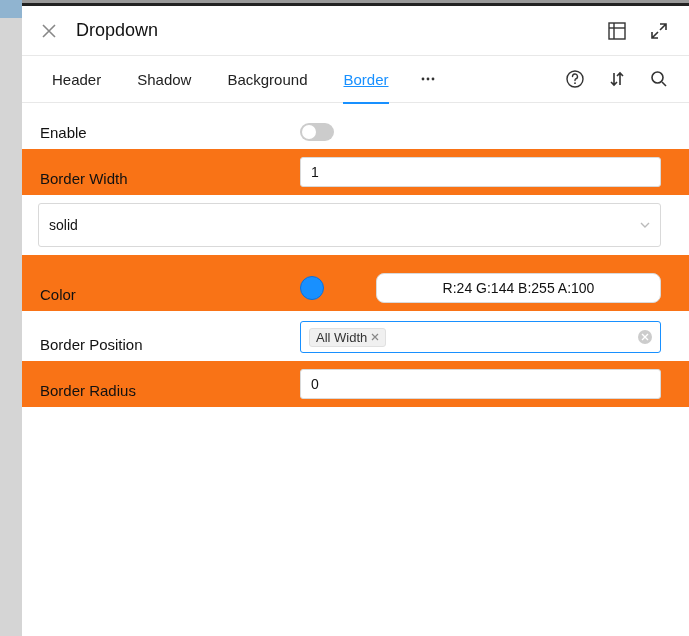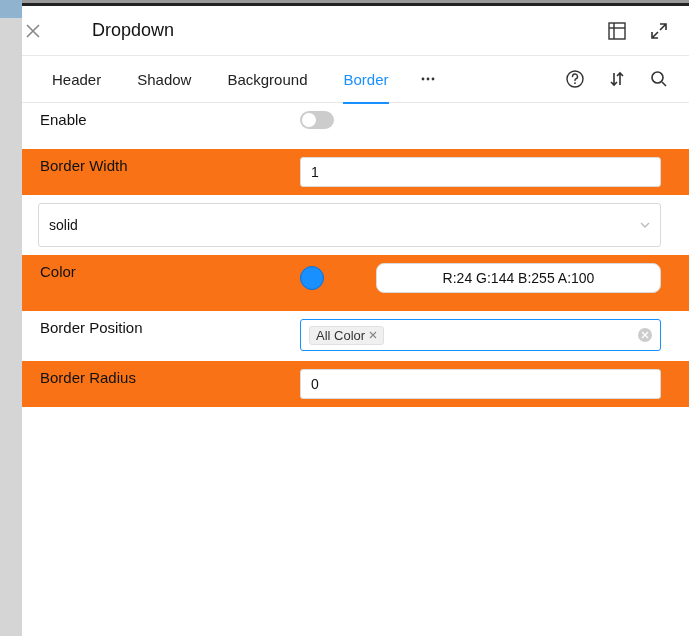--- a/index.html
+++ b/index.html
@@ -1,33 +1,33 @@
 <!DOCTYPE html>
 <html><head>
 <meta charset="utf-8">
 <style>
 * { box-sizing: border-box; margin: 0; padding: 0; }
 body { font-family: -apple-system, BlinkMacSystemFont, "Segoe UI", Arial, sans-serif; background: #999; width: 689px; height: 636px; overflow: hidden; }
 .sidebar-strip { position: absolute; left: 0; top: 0; width: 22px; height: 636px; background: #d5d5d5; }
 .sidebar-strip-top { position: absolute; left: 0; top: 0; width: 22px; height: 18px; background: #90b4d0; }
 .panel { position: absolute; left: 22px; top: 3px; right: 0; bottom: 0; background: #fff; border-top: 3px solid #222; }
-.header { display: flex; align-items: center; padding: 14px 20px 14px 2px; gap: 32px; }
+.header { display: flex; align-items: center; padding: 14px 20px 14px 18px; }
 .close-x { width: 18px; height: 18px; cursor: pointer; color: #888; display: flex; align-items: center; justify-content: center; }
 .title { font-size: 18px; font-weight: 500; color: #111; margin-left: 18px; flex: 1; }
 .header-icons { display: flex; gap: 22px; align-items: center; }
 .icon-btn { width: 20px; height: 20px; cursor: pointer; color: #333; display: flex; align-items: center; justify-content: center; }
 .tabs { display: flex; align-items: center; border-top: 1px solid #e8e8e8; border-bottom: 1px solid #e8e8e8; padding: 0 20px 0 12px; height: 48px; }
 .tab { padding: 0 18px; height: 48px; display: flex; align-items: center; font-size: 15px; color: #222; cursor: pointer; position: relative; }
-.tab.active { color: #1890ff; }
+.tab.active { color: #1890ff; text-decoration: underline; }
 .tab.active::after { content: ""; position: absolute; bottom: -1px; left: 18px; right: 18px; height: 2px; background: #1890ff; }
 .tab-more { padding: 0 14px; cursor: pointer; color: #333; }
 .tab-spacer { flex: 1; }
 .tab-icons { display: flex; gap: 22px; align-items: center; }
 .props { }
-.prop-row { display: flex; align-items: flex-start; padding: 8px 28px 8px 16px; min-height: 46px; }
+.prop-row { display: flex; align-items: flex-end; padding: 8px 28px 8px 16px; min-height: 46px; }
 .prop-row.alt { background: #f97316; }
 .prop-label { width: 262px; font-size: 15px; color: #111; padding-left: 2px; }
 .prop-value { flex: 1; display: flex; align-items: center; gap: 12px; }
 .switch { width: 34px; height: 18px; border-radius: 9px; background: #ccc; position: relative; cursor: pointer; }
 .switch::after { content: ""; position: absolute; left: 2px; top: 2px; width: 14px; height: 14px; border-radius: 50%; background: #fff; }
 .input-text { flex: 1; height: 30px; border: 1px solid #d9d9d9; border-radius: 3px; padding: 0 10px; font-size: 14px; color: #111; background: #fff; }
 .select { flex: 1; height: 44px; border: 1px solid #d9d9d9; border-radius: 3px; padding: 0 10px; font-size: 14px; color: #111; background: #fff; display: flex; align-items: center; justify-content: space-between; cursor: pointer; }
 .select .chev { color: #bbb; font-size: 12px; }
 .color-swatch { width: 24px; height: 24px; border-radius: 50%; border: 1px solid #0e6fd8; cursor: pointer; }
 .color-text { flex: 1; height: 30px; border: 1px solid #d9d9d9; border-radius: 8px; display: flex; align-items: center; justify-content: center; font-size: 14px; color: #111; background: #fff; margin-left: 40px; }
@@ -146,21 +146,21 @@
         <div class="color-swatch" id="color-swatch" style="background: rgb(24, 144, 255);"></div>
         <div class="color-text">R:24 G:144 B:255 A:100</div>
       </div>
     </div>
 
     <div class="prop-row" style="min-height:50px;">
       <div class="prop-label">Border Position</div>
       <div class="prop-value">
         <div class="tag-input">
           <span class="tag">
-            <span>All Color</span>
+            <span>All Width</span>
             <span class="tag-x">
               <svg width="8" height="8" viewBox="0 0 8 8">
                   <path d="M1 1 L7 7 M7 1 L1 7" stroke="#888" stroke-width="1.2"></path>
                 </svg>
             </span>
           </span>
           <span class="tag-clear">
             <svg width="8" height="8" viewBox="0 0 8 8">
                 <path d="M1 1 L7 7 M7 1 L1 7" stroke="#fff" stroke-width="1.4"></path>
               </svg>

